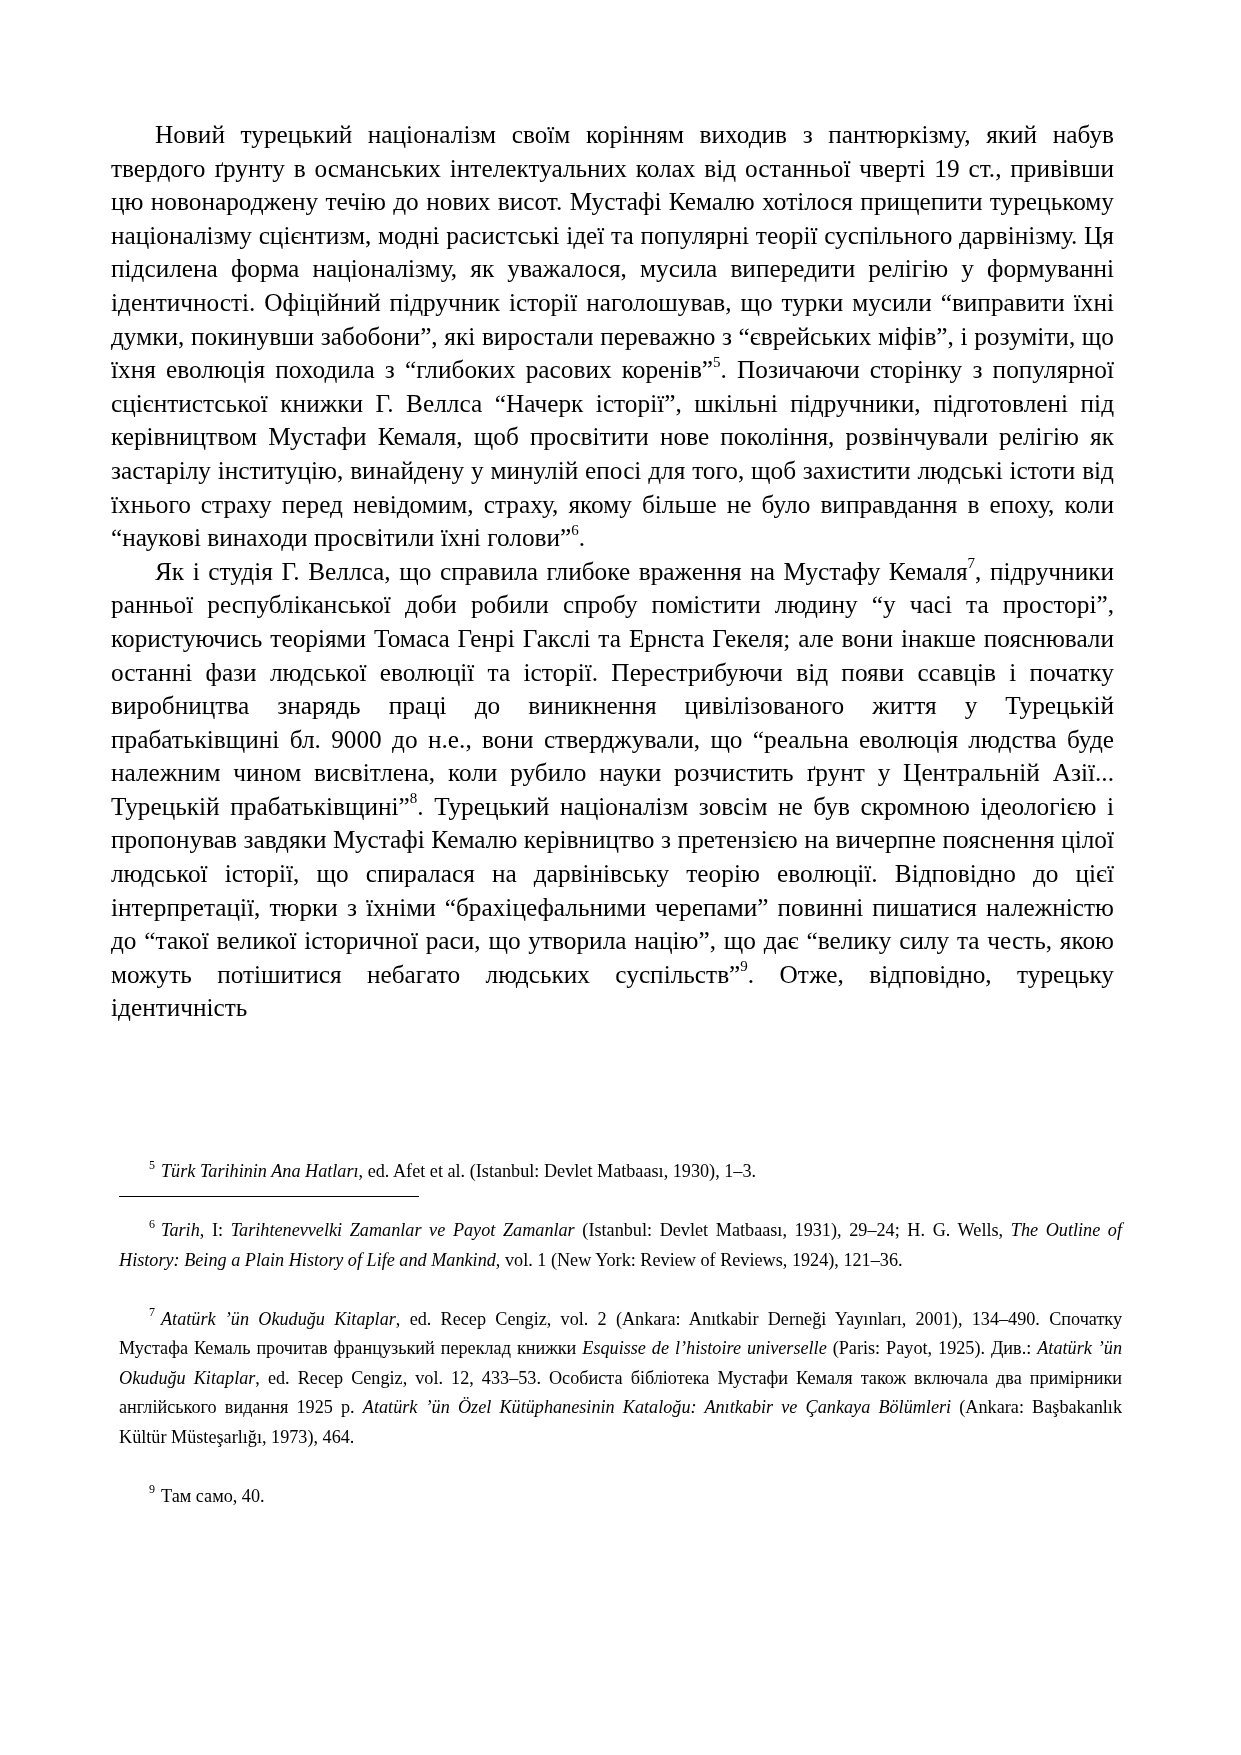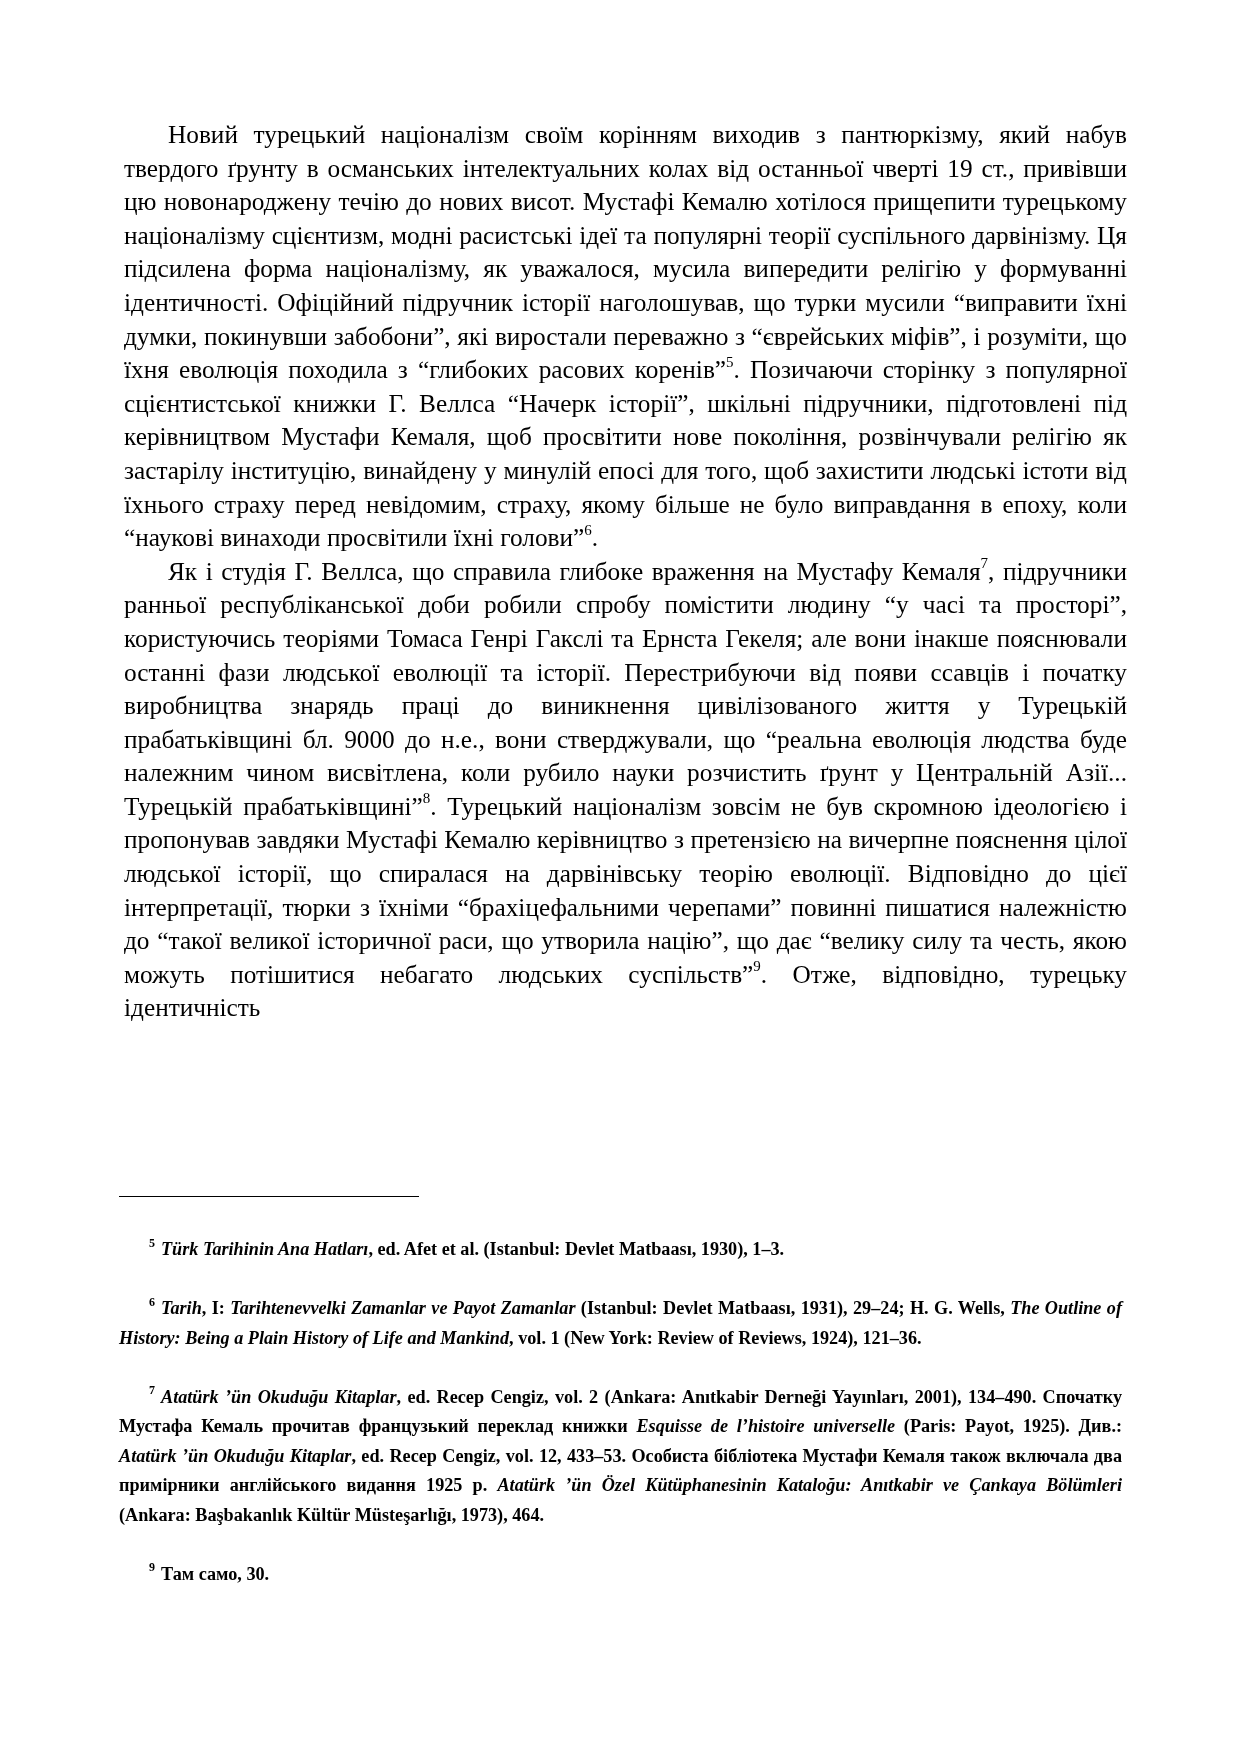--- a/index.html
+++ b/index.html
@@ -1,34 +1,34 @@
 <!DOCTYPE html>
 <html><head>
 <meta charset="utf-8">
 <style>
   html, body { margin: 0; padding: 0; background: #ffffff; }
   body { width: 1241px; height: 1755px; position: relative; overflow: hidden; font-family: "Liberation Serif", "DejaVu Serif", serif; color: #000; }
   .page { position: absolute; left: 0; top: 0; width: 1241px; height: 1755px; background: #fff; }
-  .body-text { position: absolute; left: 124px; top: 118px; width: 1003px; font-size: 25.3px; line-height: 33.6px; text-align: justify; }
+  .body-text { position: absolute; left: 111px; top: 118px; width: 1003px; font-size: 25.3px; line-height: 33.6px; text-align: justify; }
   .body-text p { margin: 0; text-indent: 44px; }
   sup { font-size: 15px; line-height: 0; vertical-align: super; position: relative; top: -2px; }
   .rule { position: absolute; left: 119px; top: 1196px; width: 300px; height: 0; border-top: 1.3px solid #000; }
-  .footnotes { position: absolute; left: 119px; top: 1235px; width: 1003px; font-size: 18.2px; line-height: 29.5px; text-align: justify; font-weight: bold; }
+  .footnotes { position: absolute; left: 119px; top: 1157px; width: 1003px; font-size: 18.2px; line-height: 29.5px; text-align: justify; }
   .fn { margin: 0 0 29.5px 0; text-indent: 30px; }
   .fn sup { font-size: 12px; top: -1px; margin-right: 6px; }
   .fn i { font-style: italic; }
 </style>
 </head>
 <body>
 
 <div class="page">
   <div class="body-text" id="body-text">
       <p><span>Новий турецький націоналізм своїм корінням виходив з пантюркізму, який набув твердого ґрунту в османських інтелектуальних колах від останньої чверті 19 ст., привівши цю новонароджену течію до нових висот. Мустафі Кемалю хотілося прищепити турецькому націоналізму сцієнтизм, модні расистські ідеї та популярні теорії суспільного дарвінізму. Ця підсилена форма націоналізму, як уважалося, мусила випередити релігію у формуванні ідентичності. Офіційний підручник історії наголошував, що турки мусили “виправити їхні думки, покинувши забобони”, які виростали переважно з “єврейських міфів”, і розуміти, що їхня еволюція походила з “глибоких расових коренів”</span><sup>5</sup><span>. Позичаючи сторінку з популярної сцієнтистської книжки Г. Веллса “Начерк історії”, шкільні підручники, підготовлені під керівництвом Мустафи Кемаля, щоб просвітити нове покоління, розвінчували релігію як застарілу інституцію, винайдену у минулій епосі для того, щоб захистити людські істоти від їхнього страху перед невідомим, страху, якому більше не було виправдання в епоху, коли “наукові винаходи просвітили їхні голови”</span><sup>6</sup><span>.</span></p>
       <p><span>Як і студія Г. Веллса, що справила глибоке враження на Мустафу Кемаля</span><sup>7</sup><span>, підручники ранньої республіканської доби робили спробу помістити людину “у часі та просторі”, користуючись теоріями Томаса Генрі Гакслі та Ернста Гекеля; але вони інакше пояснювали останні фази людської еволюції та історії. Перестрибуючи від появи ссавців і початку виробництва знарядь праці до виникнення цивілізованого життя у Турецькій прабатьківщині бл. 9000 до н.е., вони стверджували, що “реальна еволюція людства буде належним чином висвітлена, коли рубило науки розчистить ґрунт у Центральній Азії... Турецькій прабатьківщині”</span><sup>8</sup><span>. Турецький націоналізм зовсім не був скромною ідеологією і пропонував завдяки Мустафі Кемалю керівництво з претензією на вичерпне пояснення цілої людської історії, що спиралася на дарвінівську теорію еволюції. Відповідно до цієї інтерпретації, тюрки з їхніми “брахіцефальними черепами” повинні пишатися належністю до “такої великої історичної раси, що утворила націю”, що дає “велику силу та честь, якою можуть потішитися небагато людських суспільств”</span><sup>9</sup><span>. Отже, відповідно, турецьку ідентичність</span></p>
     </div>
   <div class="rule"></div>
   <div class="footnotes" id="footnotes">
       <p class="fn"><sup>5</sup><i>Türk Tarihinin Ana Hatları</i><span>, ed. Afet et al. (Istanbul: Devlet Matbaası, 1930), 1–3.</span></p>
       <p class="fn"><sup>6</sup><i>Tarih</i><span>, I: </span><i>Tarihtenevvelki Zamanlar ve Payot Zamanlar</i><span> (Istanbul: Devlet Matbaası, 1931), 29–24; H. G. Wells, </span><i>The Outline of History: Being a Plain History of Life and Mankind</i><span>, vol. 1 (New York: Review of Reviews, 1924), 121–36.</span></p>
       <p class="fn"><sup>7</sup><i>Atatürk ’ün Okuduğu Kitaplar</i><span>, ed. Recep Cengiz, vol. 2 (Ankara: Anıtkabir Derneği Yayınları, 2001), 134–490. Спочатку Мустафа Кемаль прочитав французький переклад книжки </span><i>Esquisse de l’histoire universelle</i><span> (Paris: Payot, 1925). Див.: </span><i>Atatürk ’ün Okuduğu Kitaplar</i><span>, ed. Recep Cengiz, vol. 12, 433–53. Особиста бібліотека Мустафи Кемаля також включала два примірники англійського видання 1925 р. </span><i>Atatürk ’ün Özel Kütüphanesinin Kataloğu: Anıtkabir ve Çankaya Bölümleri</i><span> (Ankara: Başbakanlık Kültür Müsteşarlığı, 1973), 464.</span></p>
-      <p class="fn"><sup>9</sup><span>Там само, 30.</span></p>
+      <p class="fn"><sup>9</sup><span>Там само, 40.</span></p>
     </div>
 </div>
 
 </body></html>

